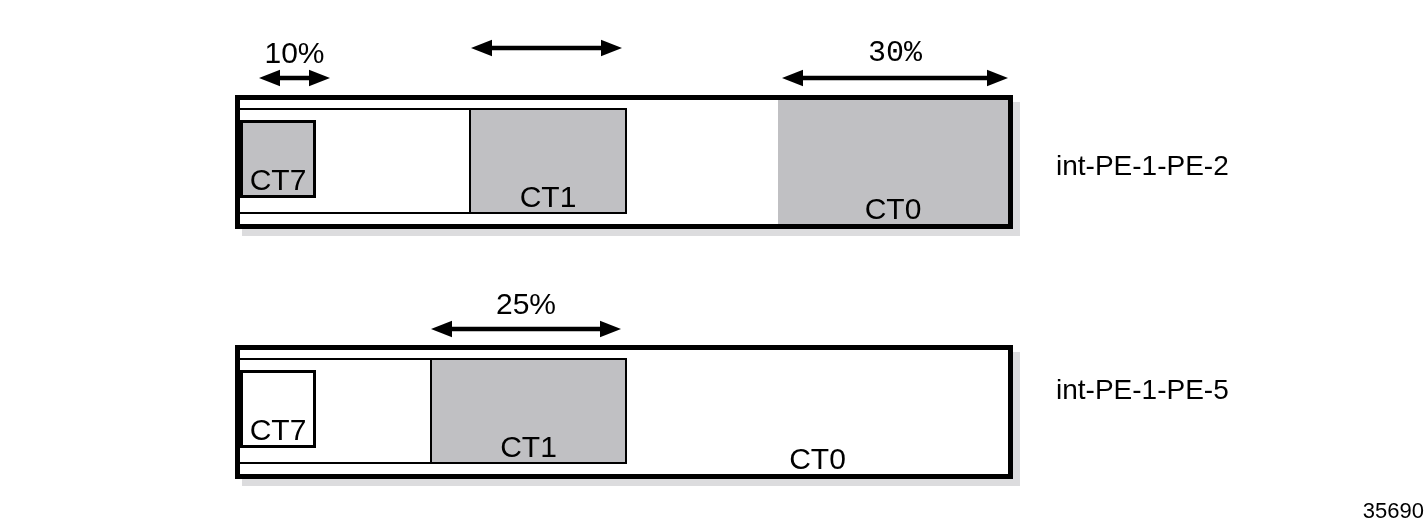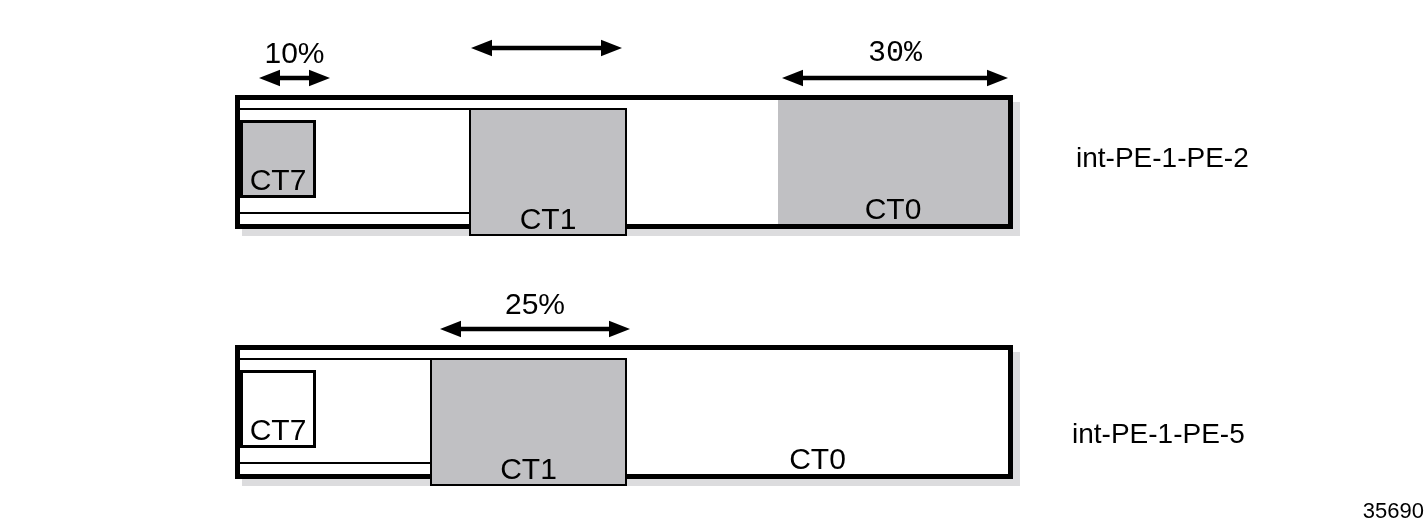--- a/index.html
+++ b/index.html
@@ -26,41 +26,41 @@
 
   .seg {
     position: absolute; box-sizing: border-box; z-index: 2;
     display: flex; align-items: flex-end; justify-content: center;
     font-size: 30px; line-height: 1;
   }
   .shaded   { background: var(--shaded-fill, #c0c0c3); }
   .unshaded { background: var(--unshaded-fill, #fff); }
 
   .ct7 { left: 0; top: 20px; width: 76px; height: 78px; border: 3px solid var(--outline, #000); }
-  .ct1 { top: 8px; height: 128px; border: 2px solid var(--outline, #000); }
+  .ct1 { top: 8px; height: 106px; border: 2px solid var(--outline, #000); }
   #bar-top    .ct1 { left: 229px; width: 158px; }
   #bar-bottom .ct1 { left: 190px; width: 197px; }
   .ct0-filled { right: 0; top: 0; bottom: 0; width: 230px; }   
   .ct0-open   { left: 387px; right: 0; top: 0; bottom: 0; }    
 
   
   .annot { position: absolute; text-align: center; }
   .annot-label { font-size: 30px; line-height: 30px; white-space: nowrap; }
   .annot svg { display: block; margin: 0 auto; }
   .annot svg line    { stroke: var(--outline, #000); stroke-width: 4.6; }
   .annot svg polygon { fill: var(--outline, #000); }
   #annot-10 { left: 238px; top: 38px; width: 73px; margin-left: 20px; }
   #annot-20 { left: 470px; top: 38px; width: 153px; }
   #annot-30 { left: 781px; top: 38px; width: 228px; font-family: Liberation Mono, monospace; }
-  #annot-25 { left: 439px; top: 289px; width: 192px; text-align: center; }
+  #annot-25 { left: 430px; top: 289px; width: 192px; text-align: center; }
 
   
   .if-label { position: absolute; left: 1056px; font-size: 28px; line-height: 36px; white-space: nowrap; }
-  #if-label-top    { top: 140px; margin-left: 20px; }
-  #if-label-bottom { top: 416px; margin-left: 16px; }
+  #if-label-top    { top: 148px; }
+  #if-label-bottom { top: 372px; }
 
   
   .fig-num { position: absolute; right: 2px; top: 500px; font-size: 22px; line-height: 22px; }
 </style>
 </head>
 <body>
 
 <div id="canvas">
 
   <div class="annot" id="annot-10">

